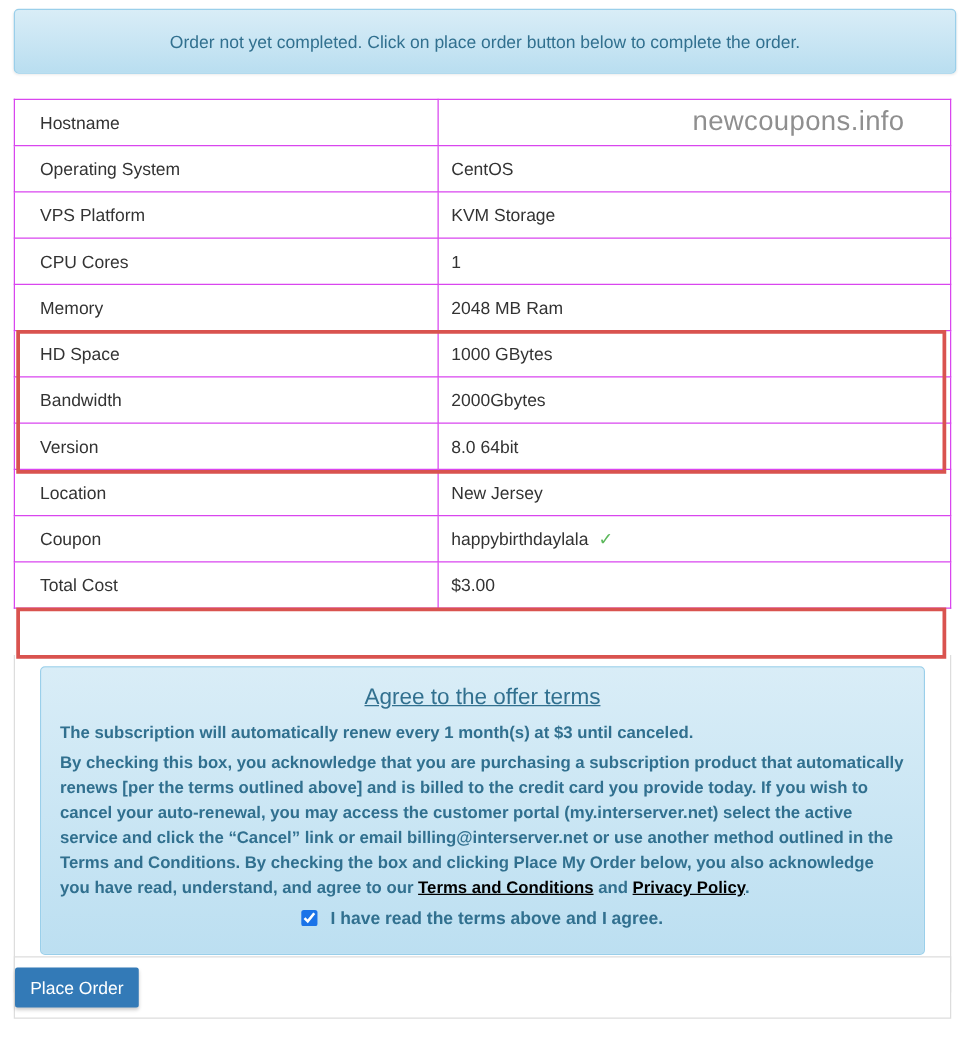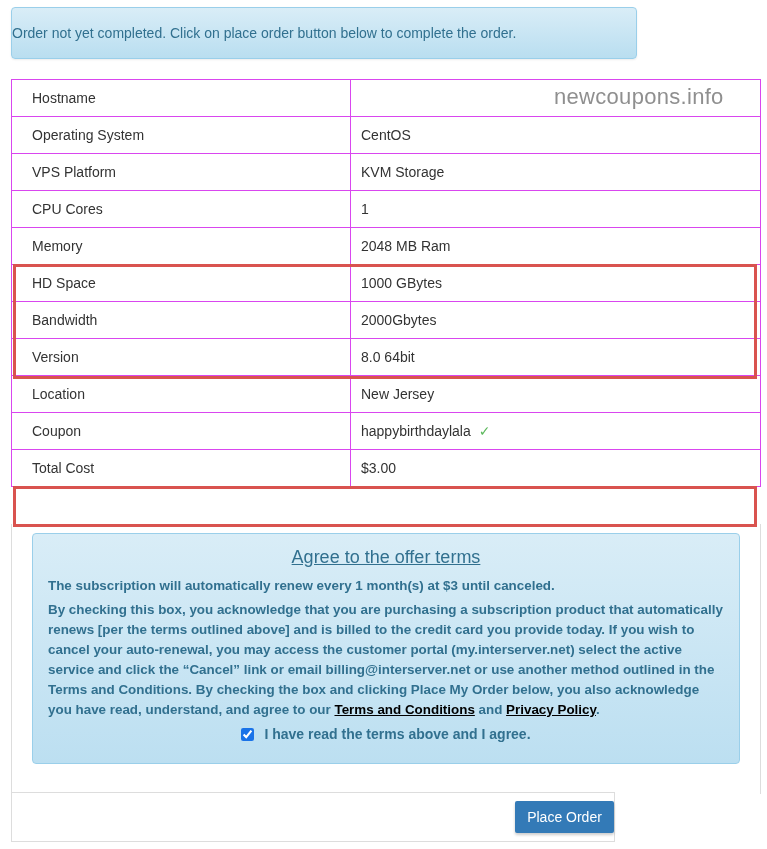--- a/index.html
+++ b/index.html
@@ -1,24 +1,24 @@
 <!DOCTYPE html>
 <html><head>
   <meta charset="utf-8">
   <style>
     * { box-sizing: border-box; margin: 0; padding: 0; }
     html, body { width: 767px; height: 849px; background: #ffffff; overflow: hidden; }
     body { font-family: "Liberation Sans", sans-serif; color: #333; position: relative; }
 
     .alert {
-      position: absolute; left: 11px; top: 7px; width: 626px; height: 52px;
+      position: absolute; left: 11px; top: 7px; width: 754px; height: 52px;
       background: linear-gradient(to bottom, #d9edf7 0%, #b9def0 100%);
       border: 1px solid #9acfea; border-radius: 4px;
       box-shadow: 0 1px 2px rgba(0,0,0,0.08);
-      display: flex; align-items: center; justify-content: flex-start;
+      display: flex; align-items: center; justify-content: center;
       color: #31708f; font-size: 14px;
     }
 
     .order-table {
       position: absolute; left: 11px; top: 79px; width: 750px;
       border-collapse: collapse; font-size: 14px; color: #333;
     }
     .order-table td {
       border: 1px solid #d946ef; height: 37px; padding: 0 20px; vertical-align: middle;
     }
@@ -51,23 +51,23 @@
     }
     .terms-p { margin-bottom: 4px; }
     .terms-p a { color: #000; text-decoration: underline; }
     .agree-row {
       display: flex; align-items: center; justify-content: center; margin-top: 2px;
       font-size: 14px;
     }
     .agree-row input { width: 13px; height: 13px; margin-right: 10px; accent-color: #1a73e8; }
 
     .footer-row {
-      position: absolute; left: 11px; top: 792px; width: 604px; height: 50px;
+      position: absolute; left: 11px; top: 765px; width: 750px; height: 50px;
       border: 1px solid #dddddd;
-      display: flex; align-items: center; justify-content: flex-end;
+      display: flex; align-items: center; justify-content: flex-start;
     }
     .place-order {
       background: #337ab7; color: #fff; border: none; border-radius: 2px;
       font-family: "Liberation Sans", sans-serif; font-size: 14px;
       width: 99px; height: 32px; box-shadow: 0 2px 3px rgba(0,0,0,0.2); cursor: pointer;
     }
   </style>
 </head>
 <body>
 

